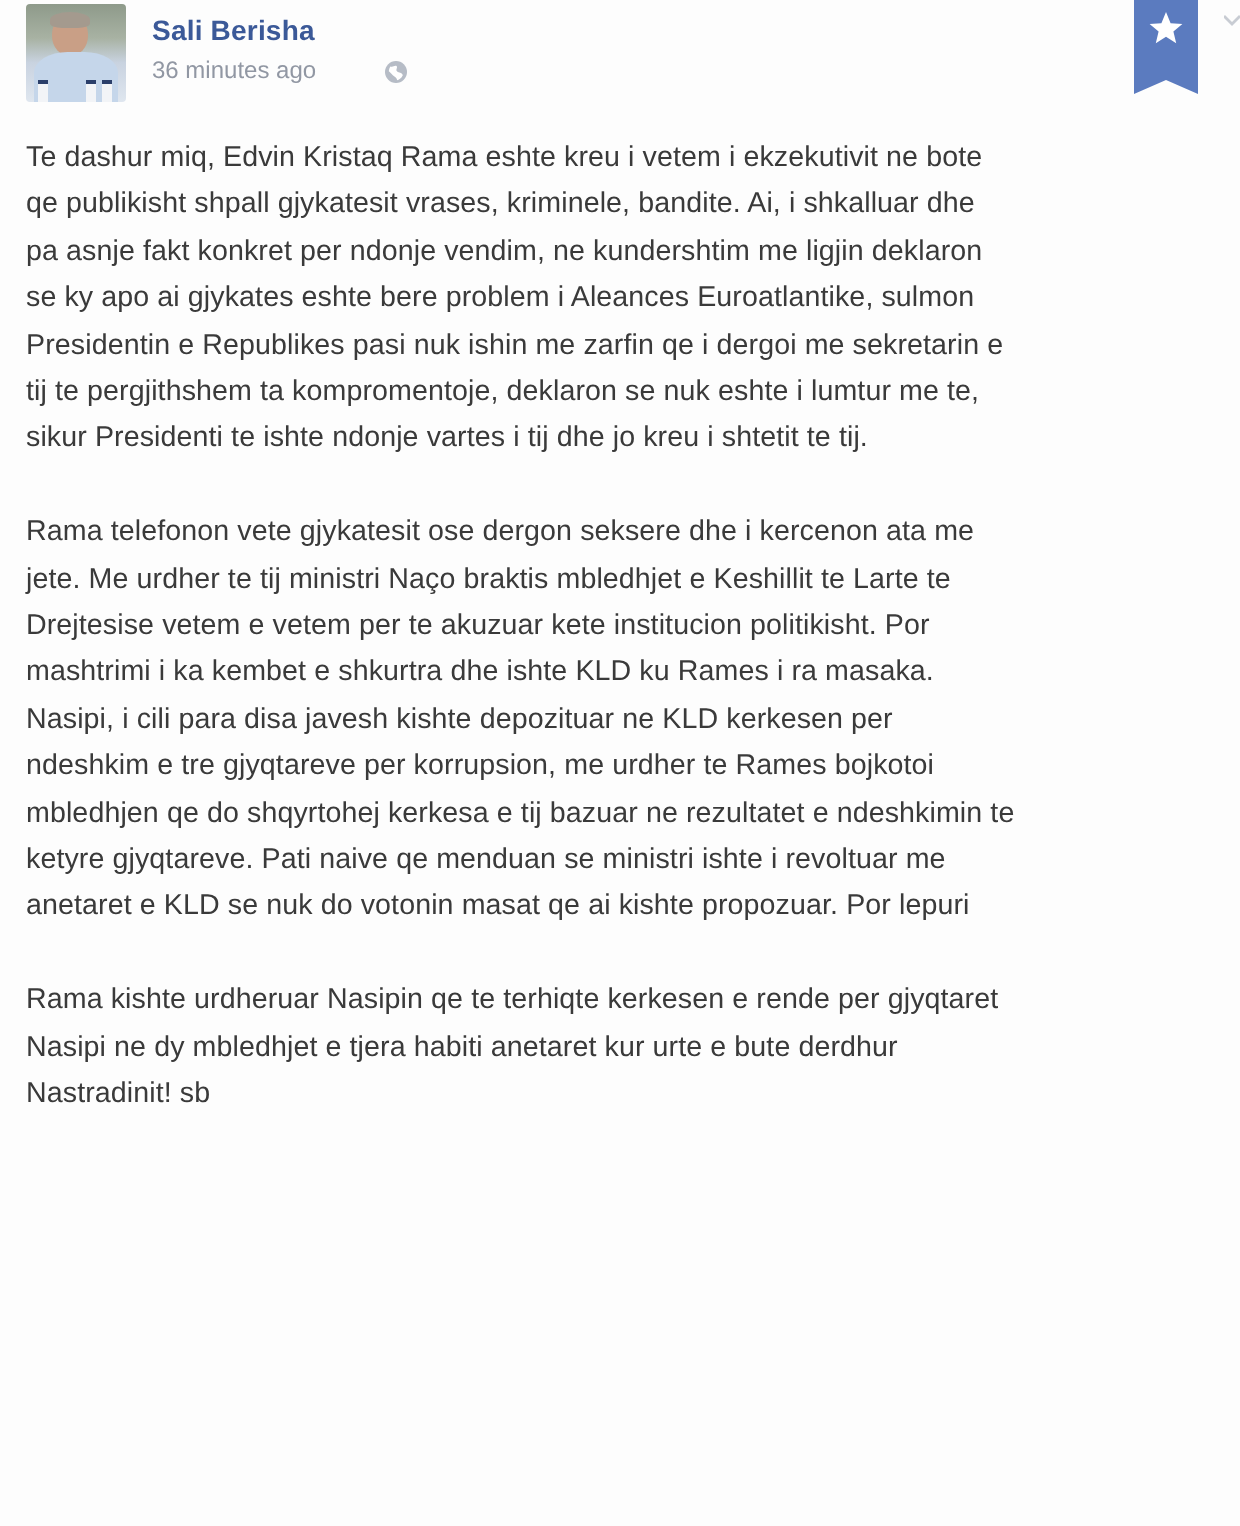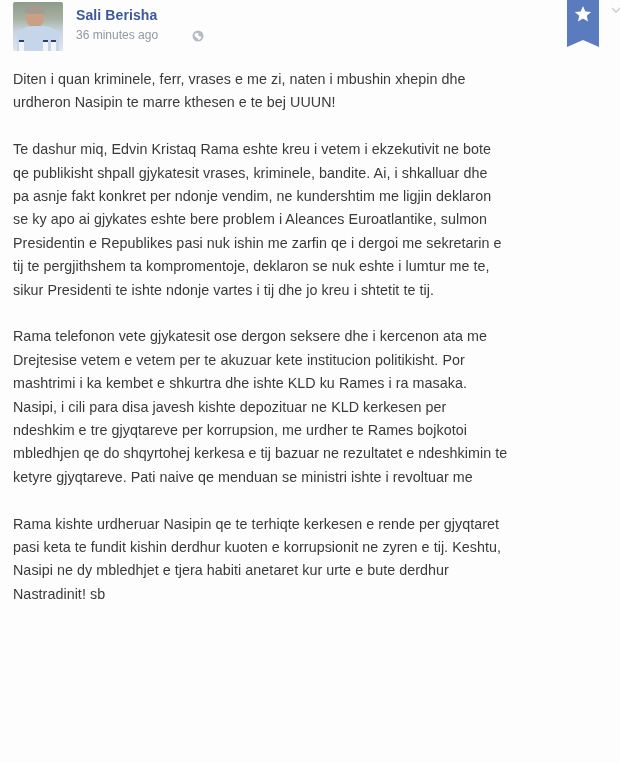--- a/index.html
+++ b/index.html
@@ -145,42 +145,39 @@
     <path d="M0 0 H32 V47 L16 40 L0 47 Z" fill="#5b7bbf"></path>
     <path d="M16 6 L18.3 11.6 L24.2 12 L19.7 15.8 L21.1 21.6 L16 18.4 L10.9 21.6 L12.3 15.8 L7.8 12 L13.7 11.6 Z" fill="#ffffff"></path>
   </svg>
 
   <svg class="chevron-icon" viewBox="0 0 8 8">
     <path d="M0 2 L4 6 L8 2" stroke="#c8ccd3" stroke-width="1.4" fill="none"></path>
   </svg>
 
   <div class="body-text">
     <div class="para">
-      <span class="line">Diten i quan kriminele, ferr, vrases e me zi, naten i mbushin xhepin dhe</span>
-      <span class="line">urdheron Nasipin te marre kthesen e te bej UUUN!</span>
-    </div>
-    <div class="para">
       <span class="line">Te dashur miq, Edvin Kristaq Rama eshte kreu i vetem i ekzekutivit ne bote</span>
       <span class="line">qe publikisht shpall gjykatesit vrases, kriminele, bandite. Ai, i shkalluar dhe</span>
       <span class="line">pa asnje fakt konkret per ndonje vendim, ne kundershtim me ligjin deklaron</span>
       <span class="line">se ky apo ai gjykates eshte bere problem i Aleances Euroatlantike, sulmon</span>
       <span class="line">Presidentin e Republikes pasi nuk ishin me zarfin qe i dergoi me sekretarin e</span>
       <span class="line">tij te pergjithshem ta kompromentoje, deklaron se nuk eshte i lumtur me te,</span>
       <span class="line">sikur Presidenti te ishte ndonje vartes i tij dhe jo kreu i shtetit te tij.</span>
     </div>
     <div class="para">
       <span class="line">Rama telefonon vete gjykatesit ose dergon seksere dhe i kercenon ata me</span>
+      <span class="line">jete. Me urdher te tij ministri Naço braktis mbledhjet e Keshillit te Larte te</span>
       <span class="line">Drejtesise vetem e vetem per te akuzuar kete institucion politikisht. Por</span>
       <span class="line">mashtrimi i ka kembet e shkurtra dhe ishte KLD ku Rames i ra masaka.</span>
       <span class="line">Nasipi, i cili para disa javesh kishte depozituar ne KLD kerkesen per</span>
       <span class="line">ndeshkim e tre gjyqtareve per korrupsion, me urdher te Rames bojkotoi</span>
       <span class="line">mbledhjen qe do shqyrtohej kerkesa e tij bazuar ne rezultatet e ndeshkimin te</span>
       <span class="line">ketyre gjyqtareve. Pati naive qe menduan se ministri ishte i revoltuar me</span>
+      <span class="line">anetaret e KLD se nuk do votonin masat qe ai kishte propozuar. Por lepuri</span>
     </div>
     <div class="para">
       <span class="line">Rama kishte urdheruar Nasipin qe te terhiqte kerkesen e rende per gjyqtaret</span>
-      <span class="line">pasi keta te fundit kishin derdhur kuoten e korrupsionit ne zyren e tij. Keshtu,</span>
       <span class="line">Nasipi ne dy mbledhjet e tjera habiti anetaret kur urte e bute derdhur</span>
       <span class="line">Nastradinit! sb</span>
     </div>
   </div>
 
 </div>
 
 </body></html>

